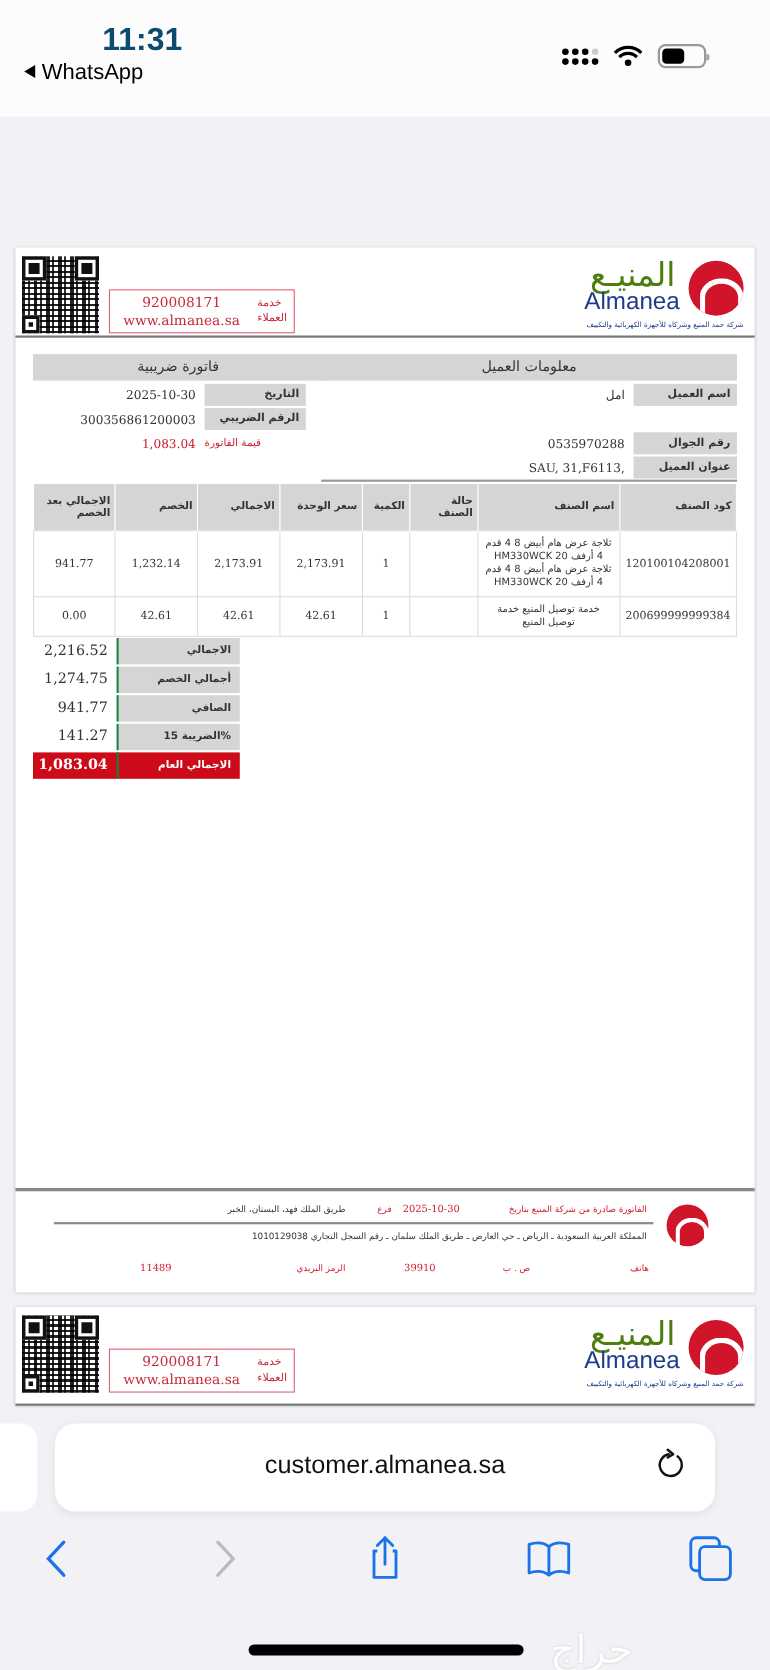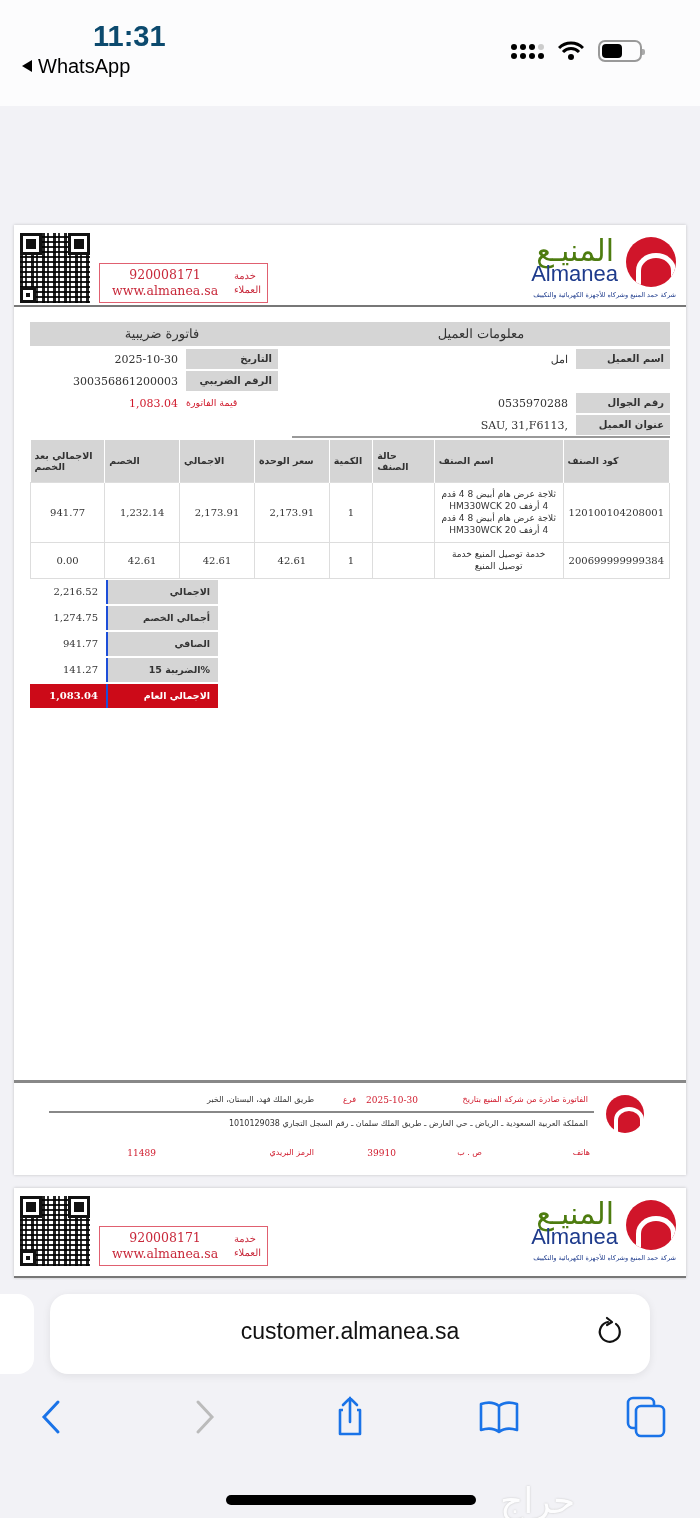--- a/index.html
+++ b/index.html
@@ -34,26 +34,26 @@
 .logo .ar{position:absolute;right:62px;top:0;font-family:"DejaVu Sans",sans-serif;font-size:30px;color:#4d7c0f}
 .logo .en{position:absolute;right:58px;top:28px;font-family:"Liberation Sans",sans-serif;font-size:22px;color:#1e3b8c}
 .logo .sub{position:absolute;right:0;top:58px;font-family:"DejaVu Sans",sans-serif;font-size:6.5px;color:#1e3b8c;white-space:nowrap}
 .gbox{background:#d5d5d5;font-family:"DejaVu Sans",sans-serif;font-size:10px;font-weight:bold;color:#333;text-align:right;padding:0 6px}
 .sec-title{position:absolute;background:#d5d5d5;height:24px;line-height:24px;text-align:center;font-size:13px;color:#333}
 .kv{position:absolute;display:flex;height:20px;align-items:center}
 .kv .v{flex:1;text-align:right;padding-right:8px;font-size:11px;color:#333}
 .kv .k{height:20px;line-height:20px}
 .red{color:#d01a2c !important}
 table.items{position:absolute;left:16px;top:215px;width:640px;border-collapse:collapse;direction:rtl}
-table.items th{background:#d5d5d5;font-family:"DejaVu Sans",sans-serif;font-size:9.5px;font-weight:bold;color:#333;height:42px;text-align:left;padding:2px 4px;border-right:1px solid #fff}
+table.items th{background:#d5d5d5;font-family:"DejaVu Sans",sans-serif;font-size:9.5px;font-weight:bold;color:#333;height:42px;text-align:right;padding:2px 4px;border-right:1px solid #fff}
 table.items td{border:1px solid #ddd;font-size:10px;text-align:center;padding:3px 5px;color:#333}
 table.items td.name{font-family:"DejaVu Sans",sans-serif;font-size:9px;line-height:12px}
 .totals{position:absolute;left:16px;top:355px;width:188px}
 .trow{display:flex;height:24px;margin-bottom:2px}
-.trow .v{width:78px;text-align:right;padding-right:8px;line-height:24px;font-size:10px;color:#333;border-right:2px solid #1d4ed8}
+.trow .v{width:78px;text-align:right;padding-right:8px;line-height:24px;font-size:13px;color:#333;border-right:2px solid #15803d}
 .trow .k{flex:1;background:#d5d5d5;line-height:24px;font-family:"DejaVu Sans",sans-serif;font-size:9.5px;font-weight:bold;color:#333;text-align:right;padding-right:8px}
 .trow.grand .v{background:#cc0a18;color:#fff;font-weight:bold}
 .trow.grand .k{background:#cc0a18;color:#fff}
 .footer{position:absolute;left:0;top:855px;width:672px;height:95px;border-top:3px solid #888}
 .footer .fm{position:absolute;right:42px;top:12px;width:38px;height:38px;border-radius:50%;background:#d0152a}
 .footer .fm:before{content:"";position:absolute;left:8px;top:12px;width:22px;height:22px;border:4px solid #fff;border-bottom:none;border-radius:50% 50% 0 0}
 .f1{position:absolute;top:12px;font-family:"DejaVu Sans",sans-serif;font-size:8px}
 .fline{position:absolute;left:35px;right:92px;top:28px;border-top:2px solid #888}
 .f2{position:absolute;right:98px;top:36px;font-family:"DejaVu Sans",sans-serif;font-size:8px;color:#333;white-space:nowrap}
 .f3{position:absolute;top:65px;font-size:9px;color:#d01a2c}

